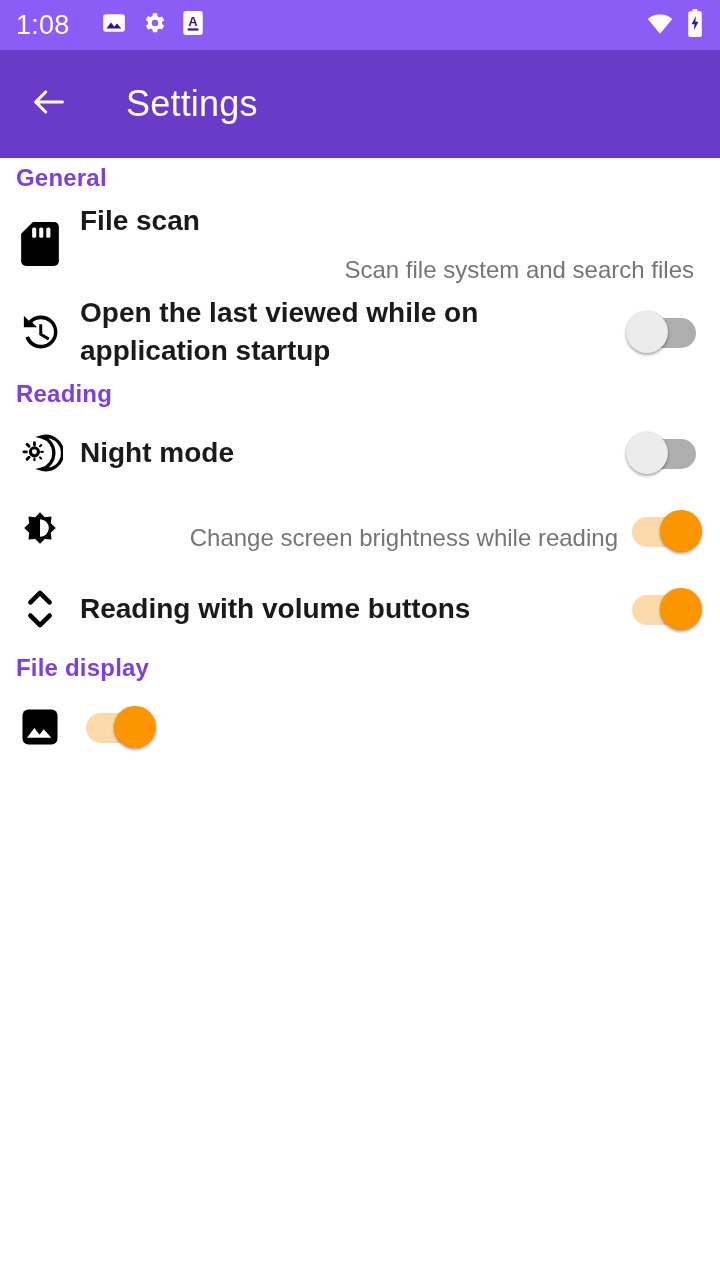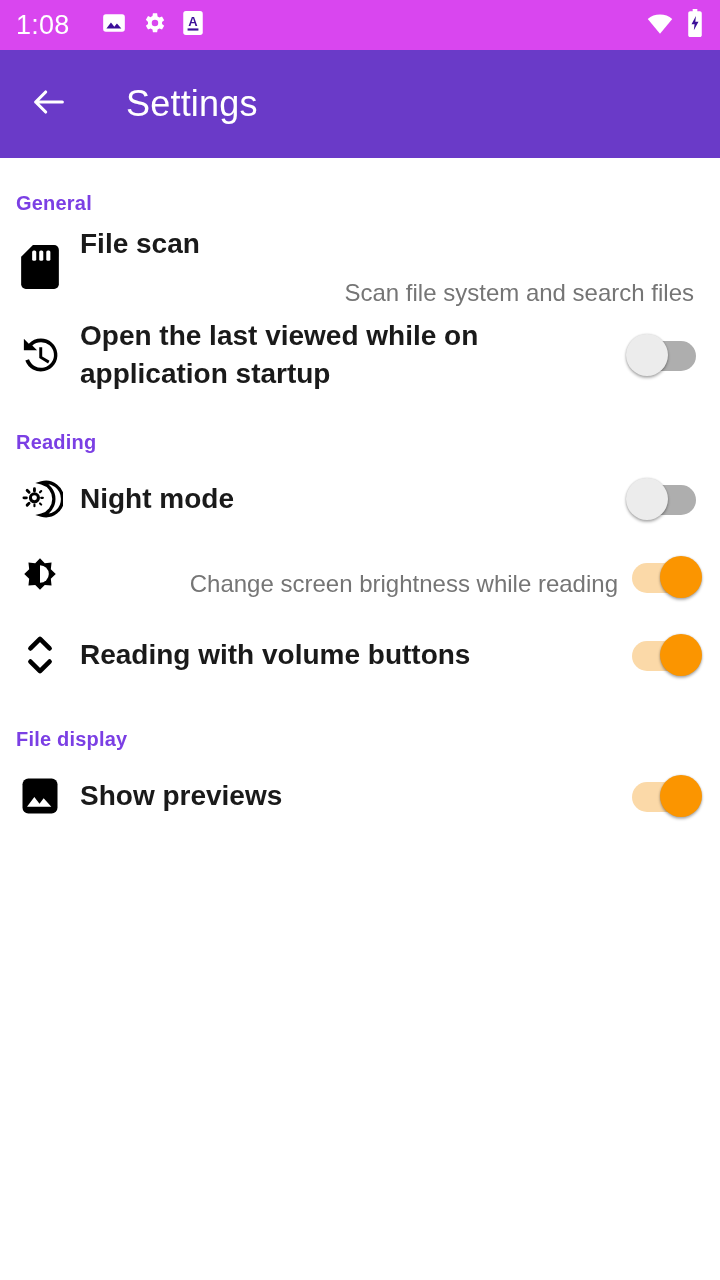--- a/index.html
+++ b/index.html
@@ -11,21 +11,21 @@
     height: 1280px;
     background: #ffffff;
     font-family: "Liberation Sans", sans-serif;
     overflow: hidden;
     -webkit-font-smoothing: antialiased;
   }
 
   
   .status-bar {
     height: 50px;
-    background: #d946ef;
+    background: #8b5cf6;
     display: flex;
     align-items: center;
     padding: 0 16px;
     box-sizing: border-box;
   }
   .status-clock {
     color: #ffffff;
     font-size: 27px;
     font-weight: 400;
     letter-spacing: 0.2px;
@@ -70,23 +70,23 @@
     letter-spacing: 0.2px;
     line-height: 1;
   }
 
   
   .content {
     background: #ffffff;
   }
   .section-header {
     color: #7B3FE4;
-    font-size: 20px;
+    font-size: 24px;
     font-weight: bold;
-    padding: 34px 0 6px 16px;
+    padding: 6px 0 6px 16px;
     letter-spacing: 0.2px;
   }
 
   .row {
     display: flex;
     align-items: center;
     min-height: 78px;
     padding: 4px 18px 4px 16px;
     box-sizing: border-box;
   }
@@ -291,22 +291,19 @@
 
   <div class="section-header">File display</div>
 
   <div class="row">
     <div class="row-icon">
       <svg width="40" height="40" viewBox="0 0 24 24">
           <rect x="1.5" y="1.5" width="21" height="21" rx="3.5" fill="#000"></rect>
           <path fill="#fff" d="M4.2 18.4l4.4-5.8 3.1 4 2.5-3.2 4.6 5z"></path>
         </svg>
     </div>
-    <div class="row-text">
-      <div class="row-title">Show previews</div>
-    </div>
     <div class="switch on">
       <div class="track"></div>
       <div class="thumb"></div>
     </div>
   </div>
 
 </div>
 
 </body></html>

